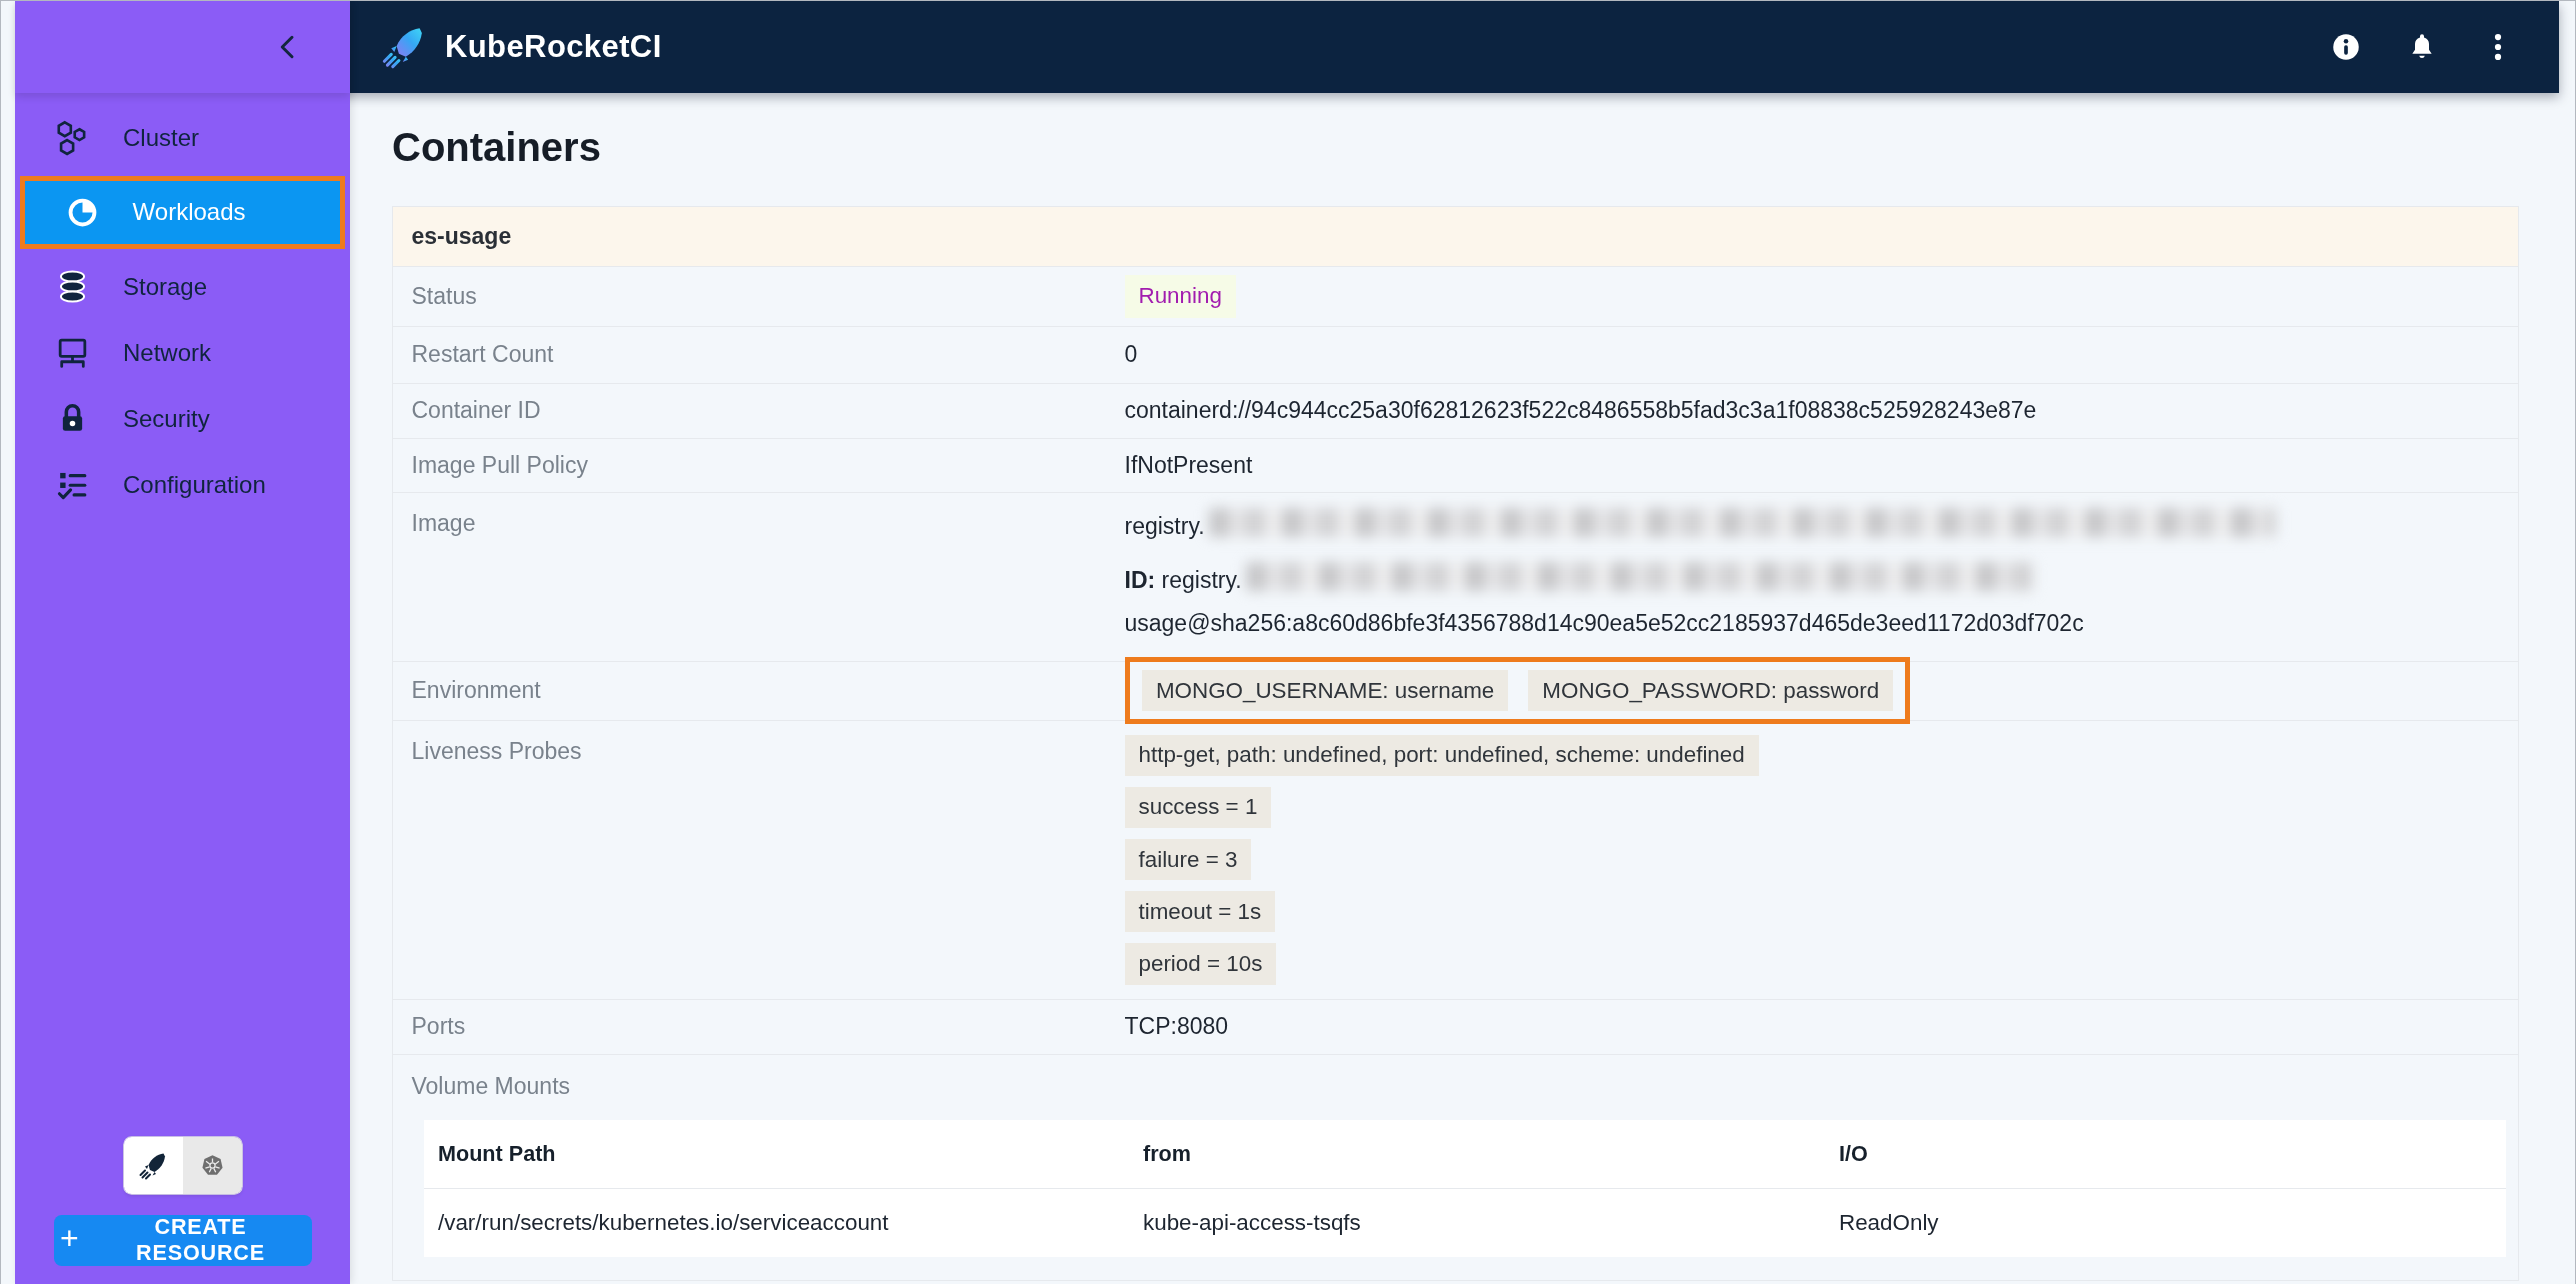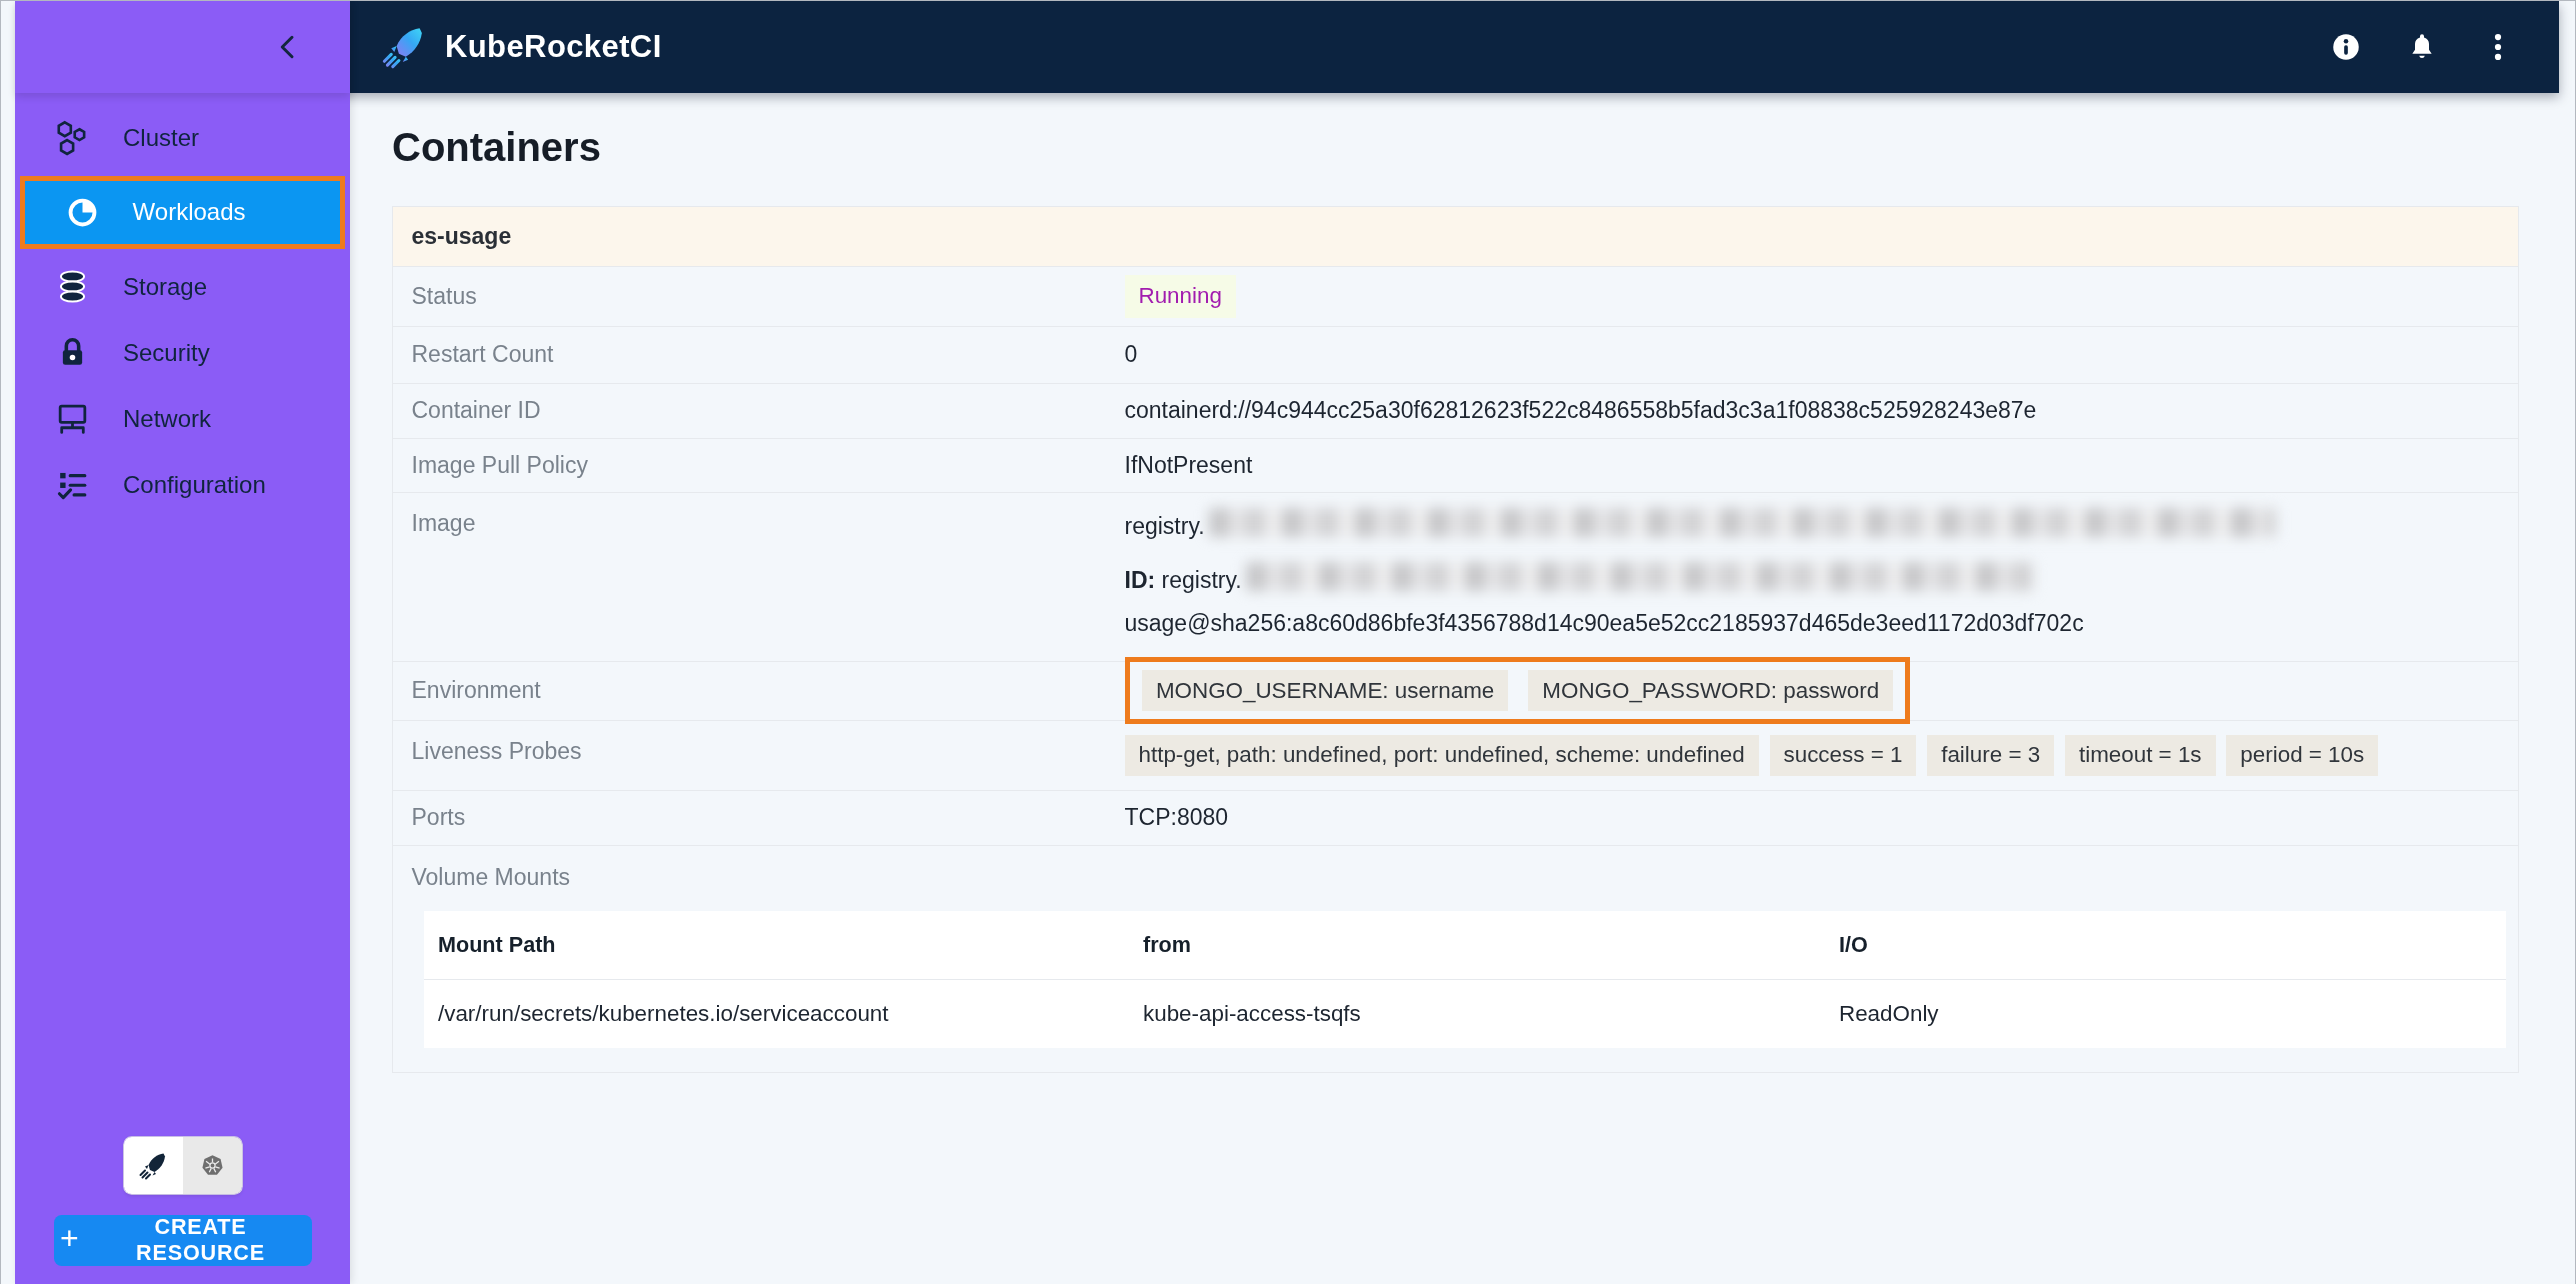--- a/index.html
+++ b/index.html
@@ -54,21 +54,21 @@
   .row-value{font-size:23px;color:#1d2530;}
   .row.align-top{align-items:flex-start;}
   .row.align-top .row-label{padding-top:17px;}
 
   .status-chip{display:inline-block;background:#f6fbe7;color:#a21caf;font-size:22.4px;
                padding:8.5px 14px;}
   .chip{display:inline-block;background:#edeae3;color:#30353b;font-size:22.4px;padding:7.7px 14px;
         white-space:nowrap;}
   .env-annotation{border:5.4px solid #ee7b1d;display:inline-flex;gap:20px;padding:7.7px 12.4px;
                   margin:-4.6px 0;background:transparent;}
-  .chips-stack{display:flex;flex-direction:row;align-items:flex-start;gap:10.8px;padding:14px 0;}
+  .chips-stack{display:flex;flex-direction:column;align-items:flex-start;gap:10.8px;padding:14px 0;}
 
   .img-lines{padding:15.5px 0 18.5px 0;}
   .img-line{font-size:23px;color:#1d2530;line-height:37px;display:flex;}
   .img-line + .img-line{margin-top:6.2px;}
   .redact{display:inline-block;height:29px;border-radius:3.9px;margin-left:4.6px;
           background:repeating-linear-gradient(90deg,#c7c7c9 0 20px,#e4e4e6 20px 36px,#d2d2d4 36px 56px,#eeeeef 56px 73px);
           filter:blur(6.2px);}
   .redact.r1{width:1067px;}
   .redact.r2{width:788px;}
   .bold{font-weight:700;}
@@ -168,36 +168,36 @@
             <ellipse cx="24" cy="24" rx="15" ry="6.5" fill="#10243e" stroke="#ffffff" stroke-width="2.5"></ellipse>
             <ellipse cx="24" cy="37" rx="15" ry="6.5" fill="#10243e" stroke="#ffffff" stroke-width="2.5"></ellipse>
           </svg>
         </span>
         <span>Storage</span>
       </div>
 
       <div class="nav-item">
         <span class="nav-icon">
           <svg width="37" height="37" viewBox="0 0 48 48">
+            <rect x="8" y="8" width="32" height="21" rx="2" fill="none" stroke="#10243e" stroke-width="3.6"></rect>
+            <path d="M24 29 V36 M10 36 H38 M10 36 V42 M38 36 V42" stroke="#10243e" stroke-width="3.6" fill="none" stroke-linecap="round"></path>
+          </svg>
+        </span>
+        <span>Network</span>
+      </div>
+
+      <div class="nav-item">
+        <span class="nav-icon">
+          <svg width="37" height="37" viewBox="0 0 48 48">
             <path d="M16 22 V15.5 a8 8 0 0 1 16 0 V22" fill="none" stroke="#10243e" stroke-width="4.6"></path>
             <rect x="11.5" y="21" width="25" height="19" rx="3" fill="#10243e"></rect>
             <circle cx="24" cy="30.5" r="3.6" fill="#ffffff"></circle>
           </svg>
         </span>
         <span>Security</span>
-      </div>
-
-      <div class="nav-item">
-        <span class="nav-icon">
-          <svg width="37" height="37" viewBox="0 0 48 48">
-            <rect x="8" y="8" width="32" height="21" rx="2" fill="none" stroke="#10243e" stroke-width="3.6"></rect>
-            <path d="M24 29 V36 M10 36 H38 M10 36 V42 M38 36 V42" stroke="#10243e" stroke-width="3.6" fill="none" stroke-linecap="round"></path>
-          </svg>
-        </span>
-        <span>Network</span>
       </div>
 
       <div class="nav-item">
         <span class="nav-icon">
           <svg width="37" height="37" viewBox="0 0 48 48">
             <rect x="8" y="9" width="7" height="7" fill="#10243e"></rect>
             <path d="M21 12.5 H40" stroke="#10243e" stroke-width="4" stroke-linecap="round"></path>
             <rect x="8" y="21.5" width="7" height="7" fill="#10243e"></rect>
             <path d="M21 25 H40" stroke="#10243e" stroke-width="4" stroke-linecap="round"></path>
             <path d="M7 36 l5 5 9.5 -10" stroke="#10243e" stroke-width="4" fill="none" stroke-linecap="round" stroke-linejoin="round"></path>

